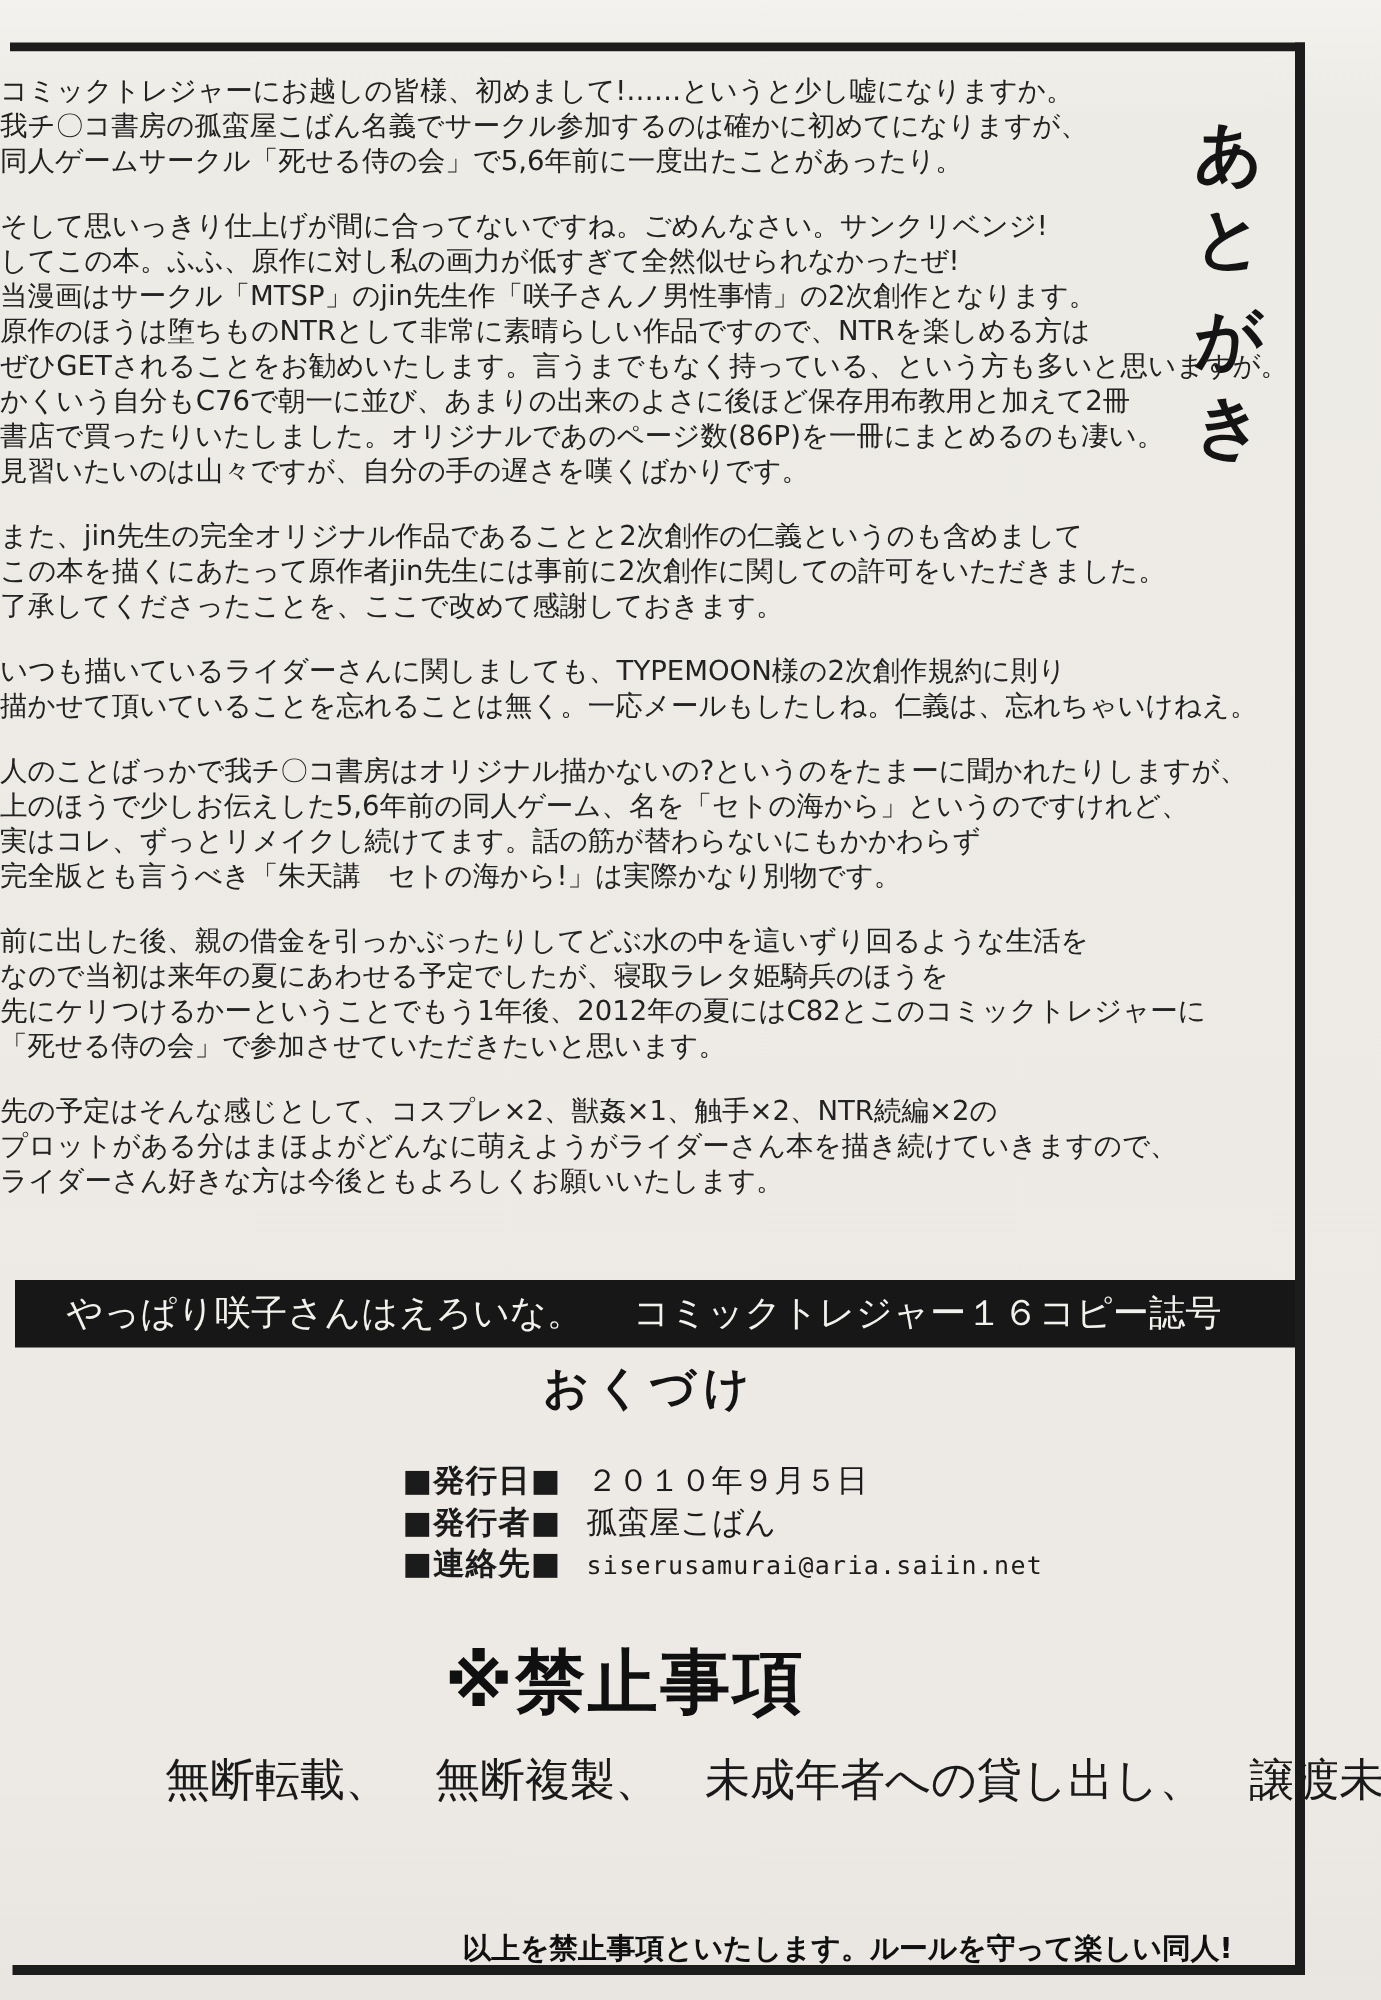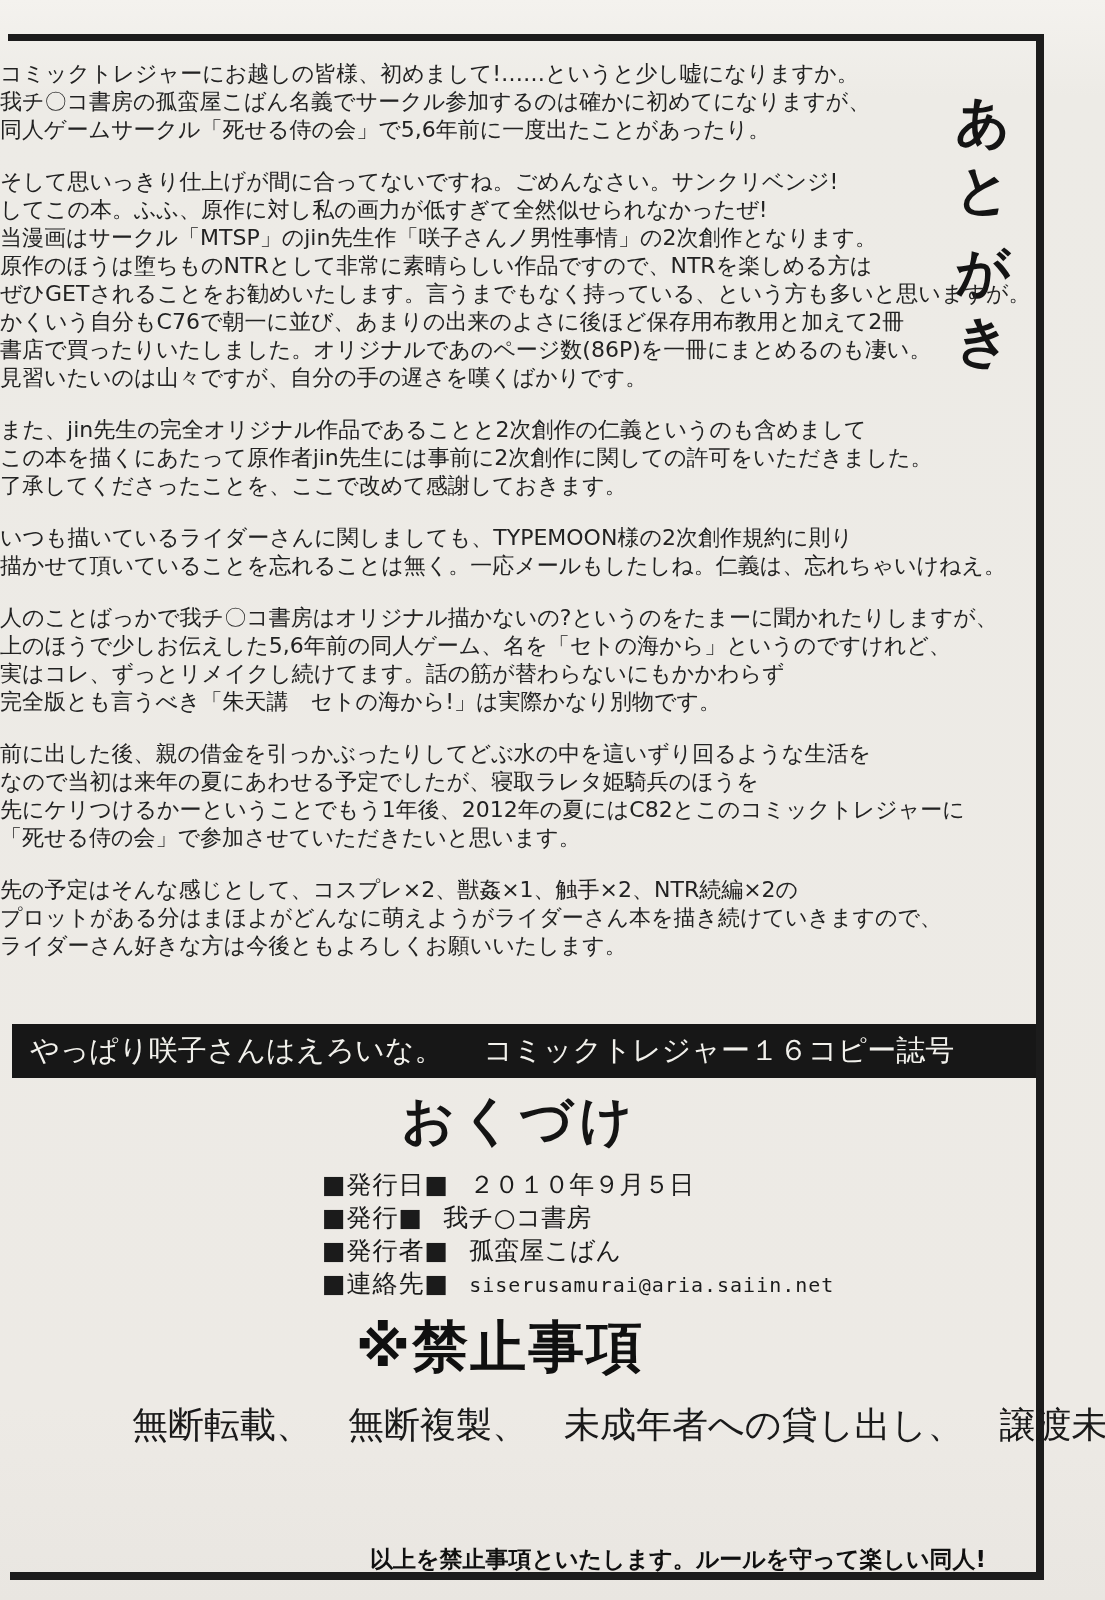--- a/index.html
+++ b/index.html
@@ -36,37 +36,37 @@
   .afterword .line {
     font-size:22px; line-height:28px;
     white-space:nowrap; color:#222;
   }
 
   
   .banner {
     position:absolute; left:12px; top:1024px; width:1024px; height:54px;
     background:#171717; color:#f2f1ec;
     display:flex; align-items:center;
-    padding-left:18px; gap:40px; box-sizing:border-box;
+    padding-left:41px; gap:40px; box-sizing:border-box;
     font-size:29px; white-space:nowrap;
   }
 
   
   .colophon-title {
     position:absolute; left:0; top:1086px; width:1040px;
-    text-align:center; font-size:52px; font-weight:bold; letter-spacing:6px;
+    text-align:center; font-size:36px; font-weight:bold; letter-spacing:6px;
     color:#141414;
   }
   .colophon {
     position:absolute; left:322px; top:1170px;
     display:flex; flex-direction:column; gap:4px;
     font-size:25px; line-height:29px;
   }
   .colophon .row { display:flex; gap:20px; align-items:baseline; white-space:nowrap; }
-  .colophon .label { font-weight:normal; letter-spacing:1px; }
+  .colophon .label { font-weight:bold; letter-spacing:1px; }
   .colophon .value.mono {
     font-family:"DejaVu Sans Mono","Liberation Mono",monospace;
     font-size:20px; letter-spacing:1px;
   }
 
   
   .prohibitions-title {
     position:absolute; left:0; top:1316px; width:1000px;
     text-align:center; font-size:56px; line-height:62px; font-weight:bold;
     letter-spacing:2px; color:#101010;
@@ -145,24 +145,20 @@
   </div>
 
   <div class="colophon-title">おくづけ</div>
 
   <div class="colophon">
       <div class="row">
         <span class="label">■発行日■</span>
         <span class="value">２０１０年９月５日</span>
       </div>
       <div class="row">
-        <span class="label">■発行■</span>
-        <span class="value">我チ○コ書房</span>
-      </div>
-      <div class="row">
         <span class="label">■発行者■</span>
         <span class="value">孤蛮屋こばん</span>
       </div>
       <div class="row">
         <span class="label">■連絡先■</span>
         <span class="value mono">siserusamurai@aria.saiin.net</span>
       </div>
     </div>
 
   <div class="prohibitions-title">※禁止事項</div>

